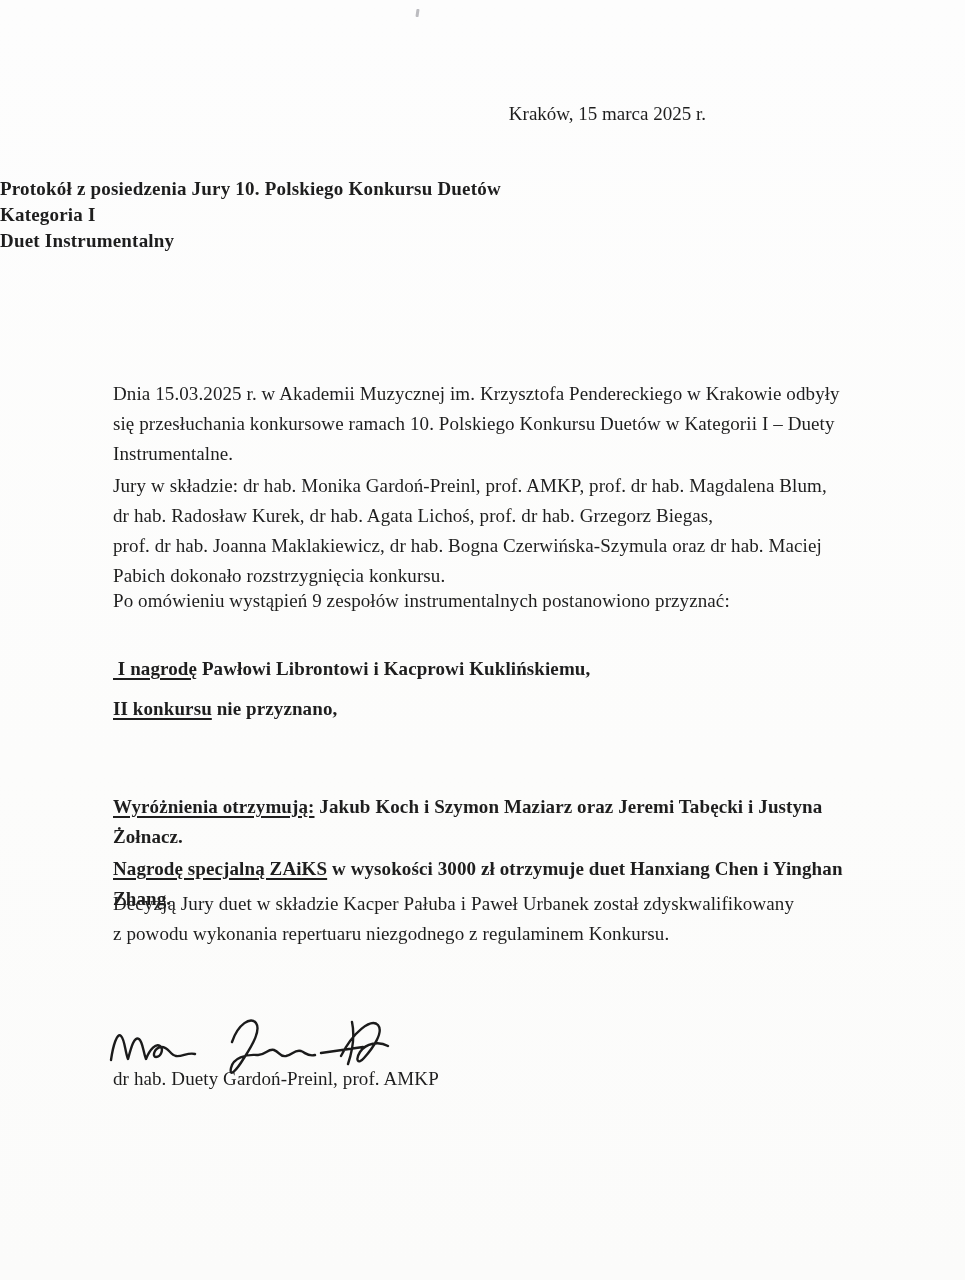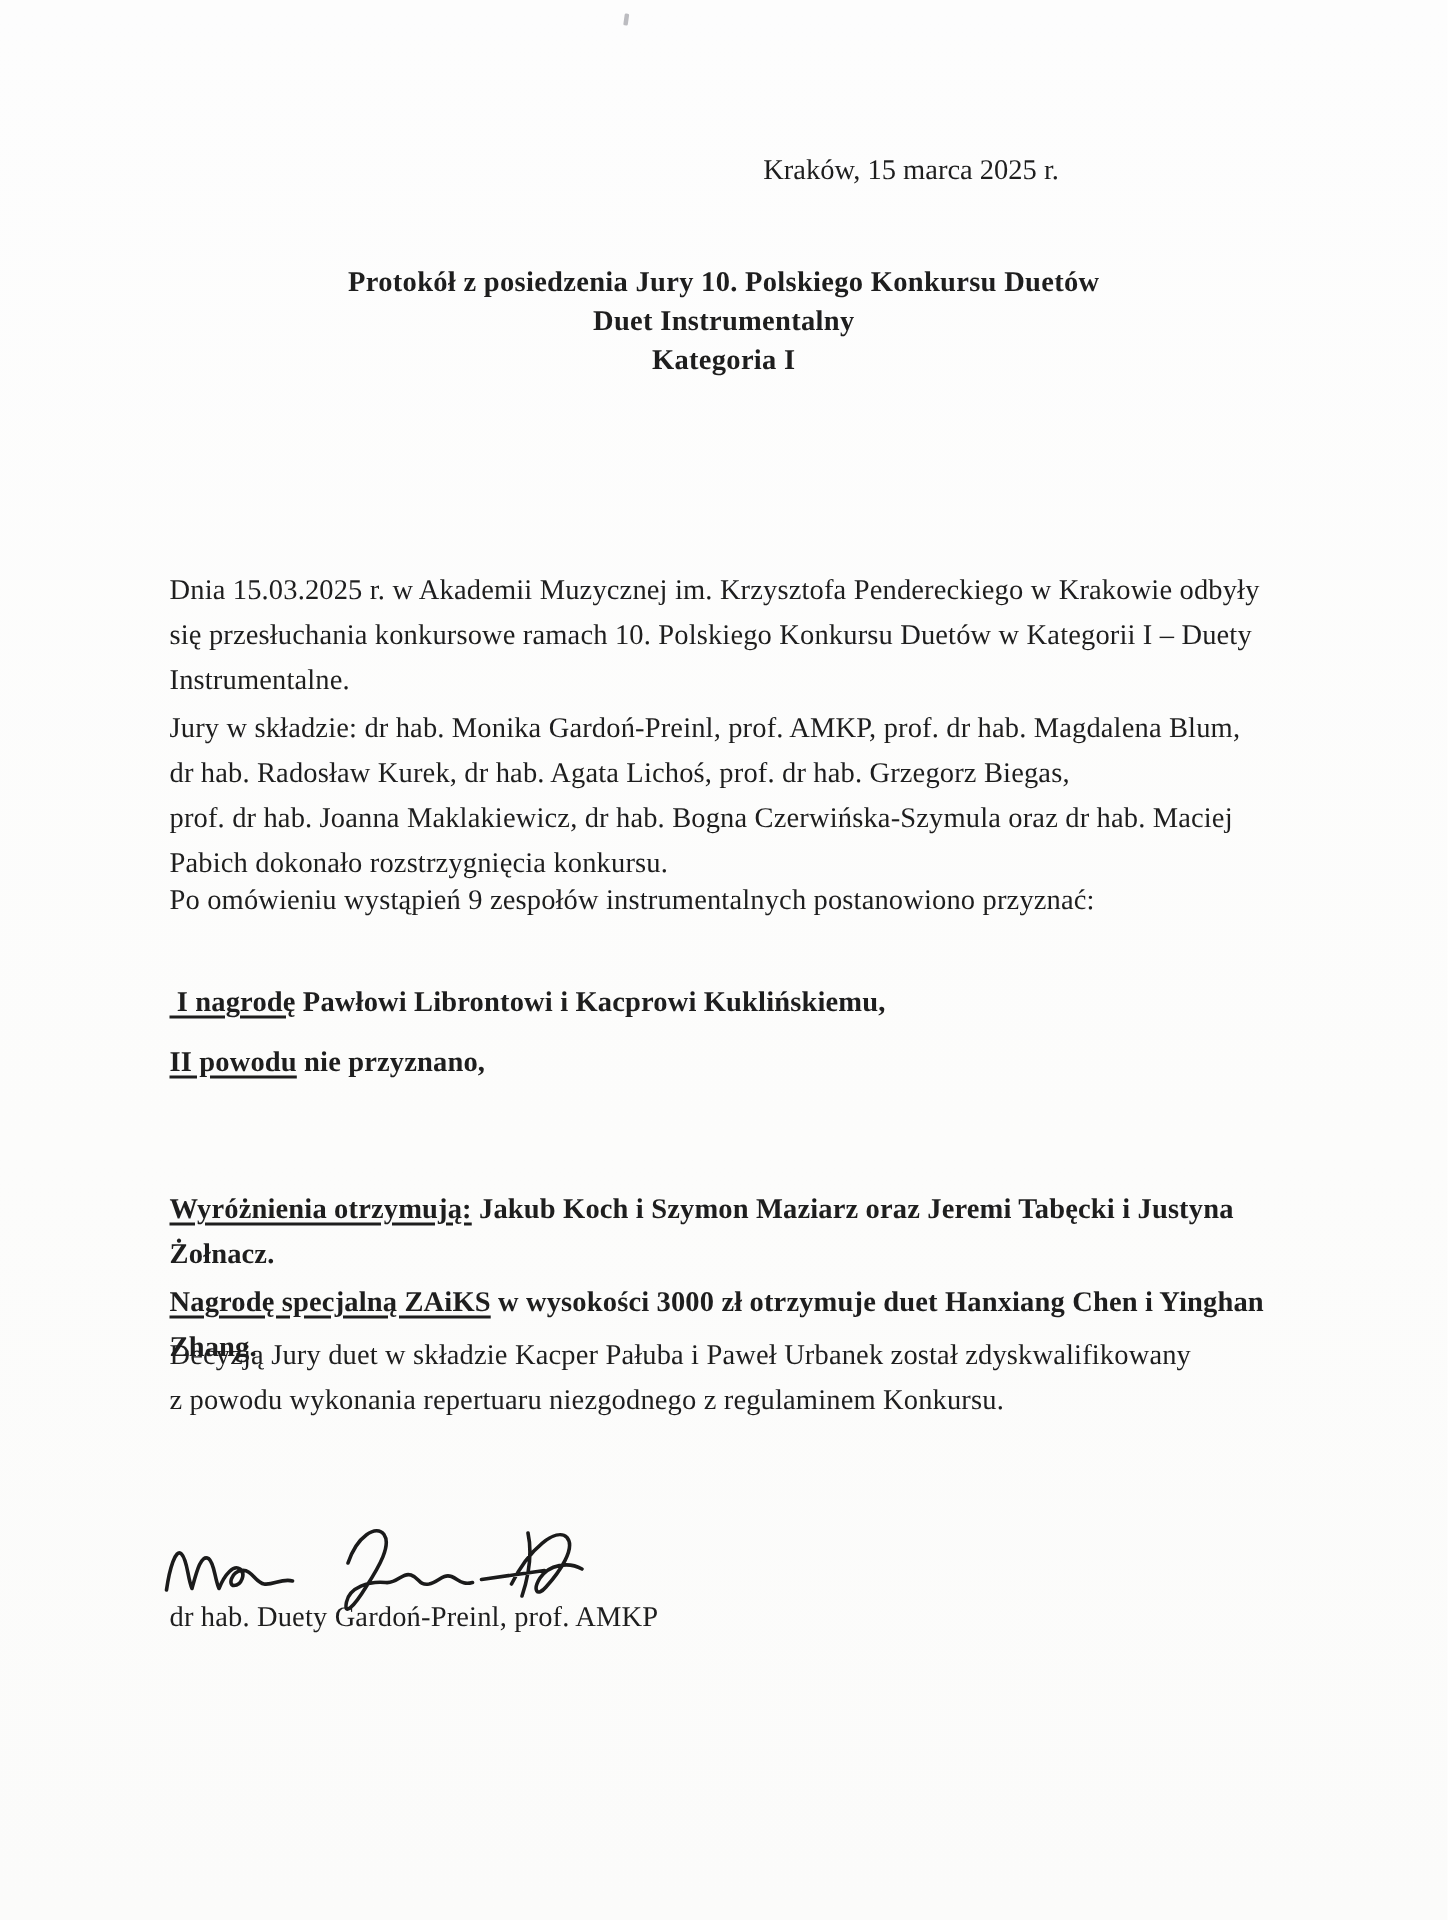--- a/index.html
+++ b/index.html
@@ -28,21 +28,21 @@
   .date-line {
     left: 0;
     right: 118px;
     text-align: right;
     font-size: 19px;
     line-height: 30px;
   }
   .title-block {
     left: 0;
     width: 965px;
-    text-align: center;
+    text-align: left;
     font-weight: bold;
     font-size: 19px;
     line-height: 26px;
     letter-spacing: 0.2px;
   }
   .award { font-weight: bold; }
   .u {
     text-decoration: underline;
     text-decoration-thickness: 1.5px;
     text-underline-offset: 3px;
@@ -60,41 +60,41 @@
 <body>
 
 <div class="abs" style="left:0; top:0; width:824px; height:1280px;">
 
   <div class="abs speck" style="left:416px; top:9px; width:3px; height:8px;"></div>
 
   <div class="abs date-line" style="top:99px;">Kraków, 15 marca 2025 r.</div>
 
   <div class="abs title-block" style="top:176px;">
     <div>Protokół z posiedzenia Jury 10. Polskiego Konkursu Duetów</div>
+    <div>Kategoria I</div>
     <div>Duet Instrumentalny</div>
-    <div>Kategoria I</div>
   </div>
 
   <p class="abs para" style="top:379px;">Dnia 15.03.2025 r. w Akademii Muzycznej im. Krzysztofa Pendereckiego w Krakowie odbyły
 się przesłuchania konkursowe ramach 10. Polskiego Konkursu Duetów w Kategorii I – Duety
 Instrumentalne.</p>
 
   <p class="abs para" style="top:471px;">Jury w składzie: dr hab. Monika Gardoń-Preinl, prof. AMKP, prof. dr hab. Magdalena Blum,
 dr hab. Radosław Kurek, dr hab. Agata Lichoś, prof. dr hab. Grzegorz Biegas,
 prof. dr hab. Joanna Maklakiewicz, dr hab. Bogna Czerwińska-Szymula oraz dr hab. Maciej
 Pabich dokonało rozstrzygnięcia konkursu.</p>
 
   <p class="abs para" style="top:586px;">Po omówieniu wystąpień 9 zespołów instrumentalnych postanowiono przyznać:</p>
 
   <p class="abs para award" style="top:624px;">
     <span class="u">&nbsp;I nagrodę</span><span> Pawłowi Librontowi i Kacprowi Kuklińskiemu,</span>
   </p>
 
   <p class="abs para award" style="top:664px;">
-    <span class="u">II powodu</span><span> nie przyznano,</span>
+    <span class="u">II konkursu</span><span> nie przyznano,</span>
   </p>
 
 
   <p class="abs para award" style="top:762px;">
     <span class="u">Wyróżnienia otrzymują:</span><span> Jakub Koch i Szymon Maziarz oraz Jeremi Tabęcki i Justyna
 Żołnacz.</span>
   </p>
 
   <p class="abs para award" style="top:824px;">
     <span class="u">Nagrodę specjalną ZAiKS</span><span> w wysokości 3000 zł otrzymuje duet Hanxiang Chen i Yinghan

